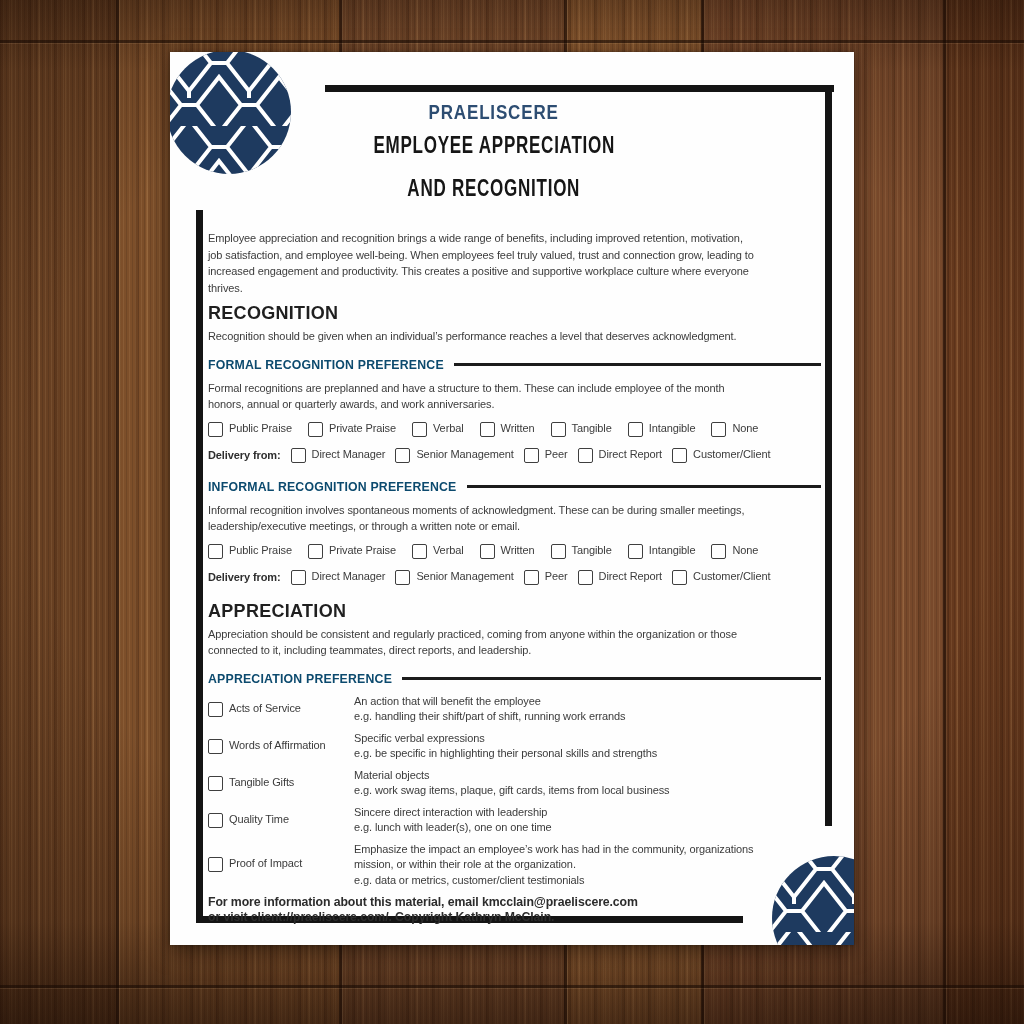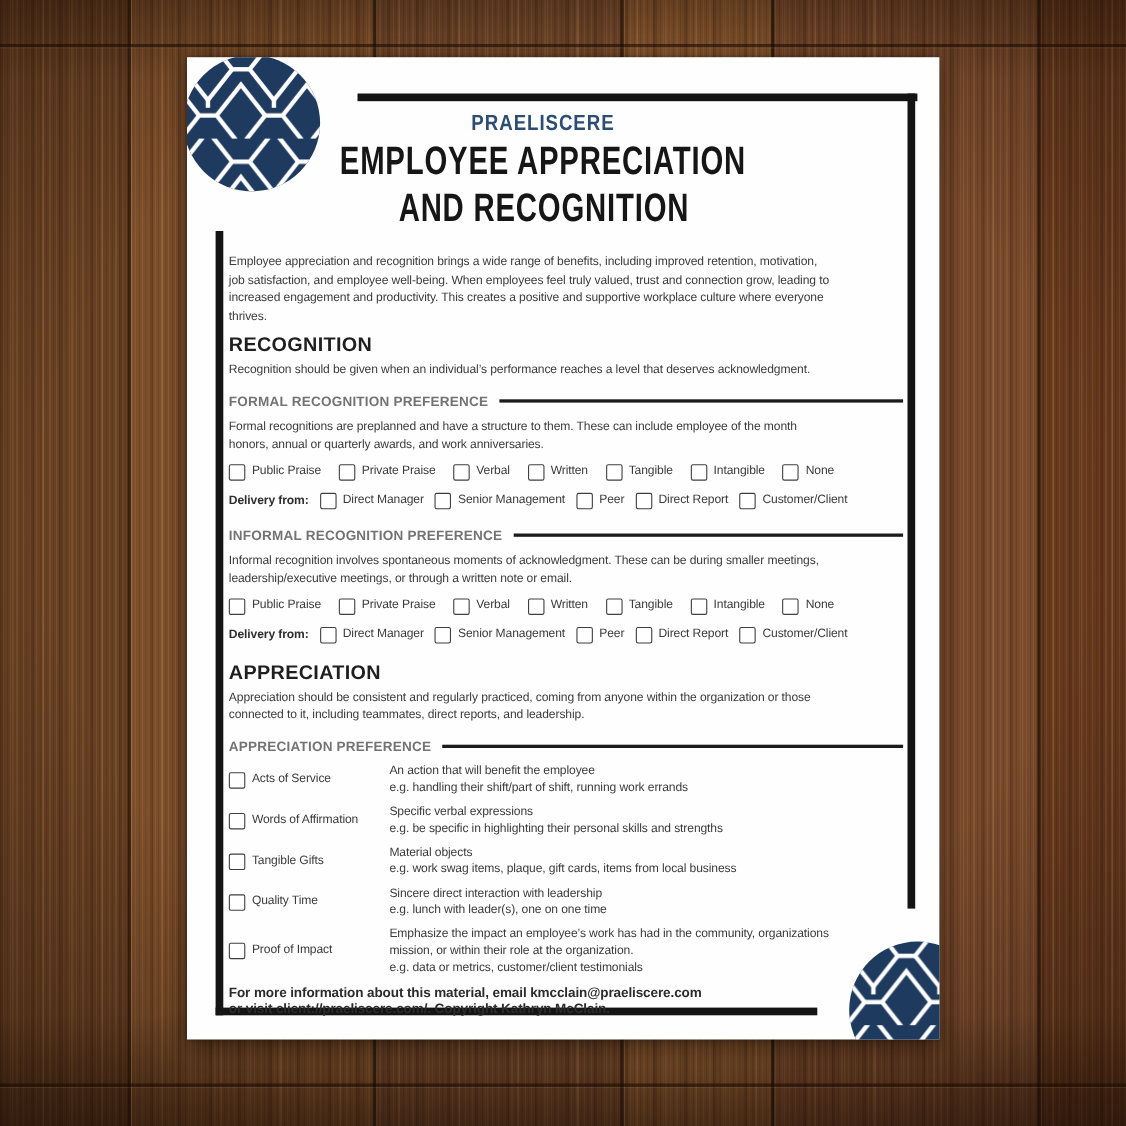--- a/index.html
+++ b/index.html
@@ -30,30 +30,30 @@
   .frame{position:absolute;background:var(--frame,#141414);}
   .frame.top{left:155px;top:33px;width:509px;height:7px;}
   .frame.right{left:655px;top:33px;width:7px;height:741px;}
   .frame.left{left:26px;top:158px;width:7px;height:713px;}
   .frame.bottom{left:26px;top:864px;width:547px;height:7px;}
 
   
   .hdr{position:absolute;left:0;top:48px;width:648px;text-align:center;}
   .brand{font-size:20px;font-weight:bold;color:var(--brand,#2d4d72);line-height:24px;}
   .brand span{display:inline-block;transform:scaleX(.85);letter-spacing:1px;}
-  .title{font-size:36px;font-weight:bold;color:#161616;line-height:43px;}
+  .title{font-size:23px;font-weight:bold;color:#161616;line-height:43px;}
   .title span{display:inline-block;transform:scaleX(.74);letter-spacing:1px;}
 
   
   .content{position:absolute;left:38px;top:178px;width:592px;font-size:11px;
            letter-spacing:-0.1px;color:#3b3b3b;}
   .ln{line-height:16.5px;white-space:nowrap;}
   h2{margin:7px 0 5px 0;font-size:18px;letter-spacing:.3px;color:#1f1f1f;line-height:20px;}
   .subhead{display:flex;align-items:center;margin:12px -21px 7px 0;
-           font-size:12.3px;font-weight:bold;letter-spacing:.2px;color:#737373;line-height:16px;}
+           font-size:12.3px;font-weight:bold;letter-spacing:.2px;color:#0c4a6e;line-height:16px;}
   .subhead .rule{flex:1;height:2.2px;background:#1c1c1c;margin-left:10px;}
   .optrow{display:flex;align-items:center;gap:16px;margin-top:9px;height:15px;}
   .optrow.delivery{gap:10px;margin-top:11px;}
   .opt{display:flex;gap:6px;white-space:nowrap;}
   .cb{width:13px;height:13px;border:1.6px solid #3f3f3f;border-radius:2px;background:#fff;flex:none;}
   .dlabel{font-weight:bold;color:#2e2e2e;white-space:nowrap;}
   .gap16{margin-top:16px;}
 
   .apptable{margin-top:6px;}
   .app-row{display:grid;grid-template-columns:146px 1fr;align-items:center;margin-bottom:6px;}

